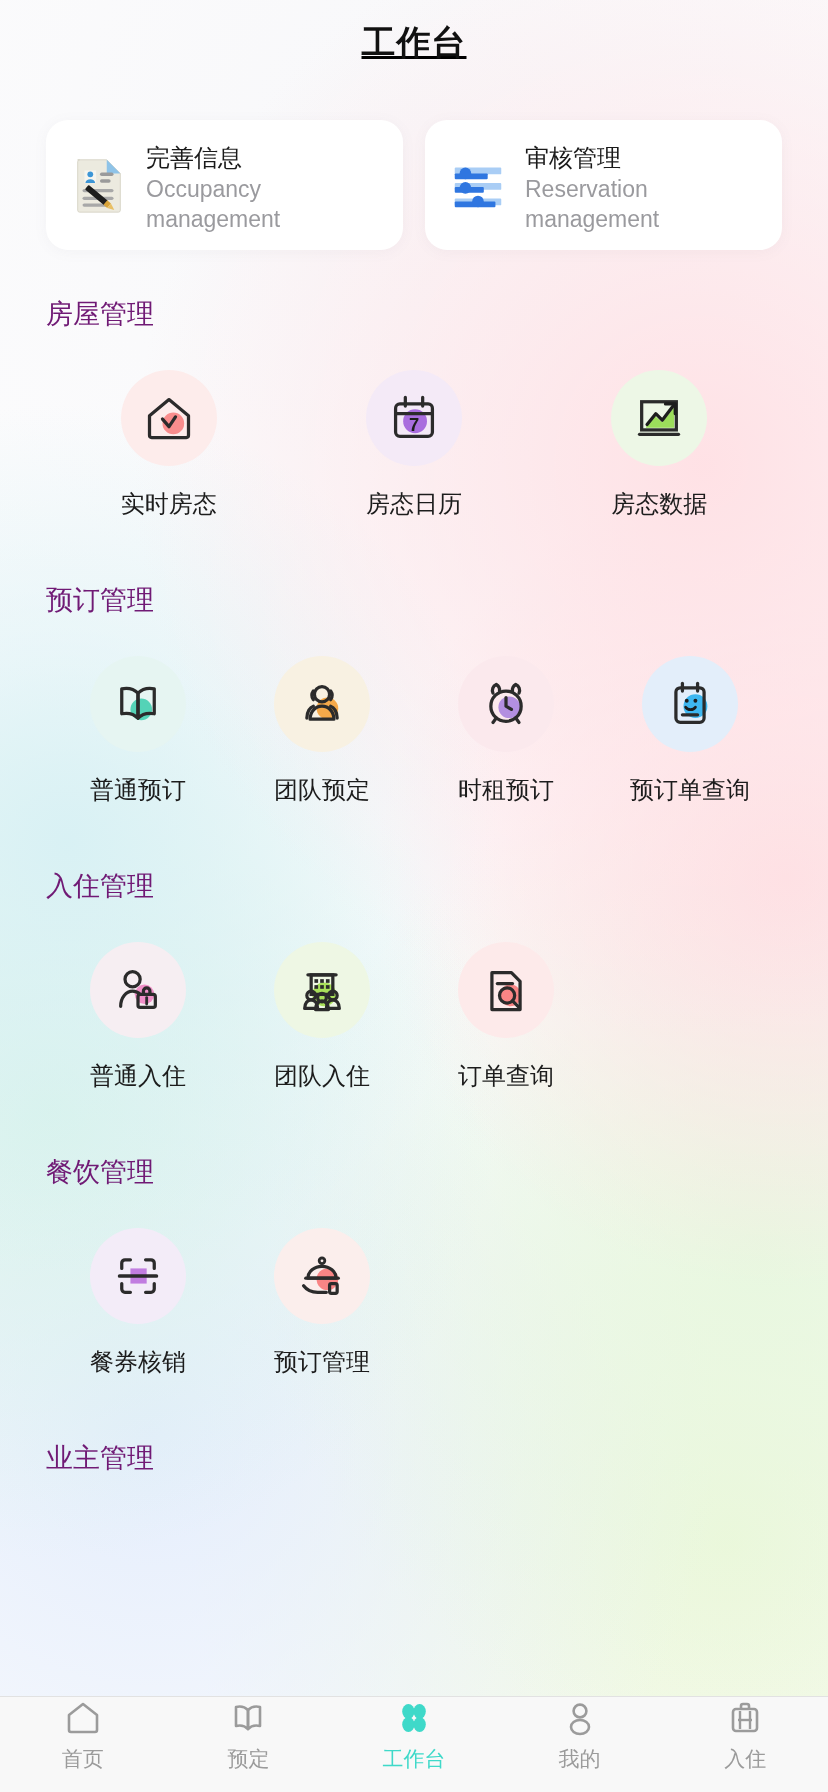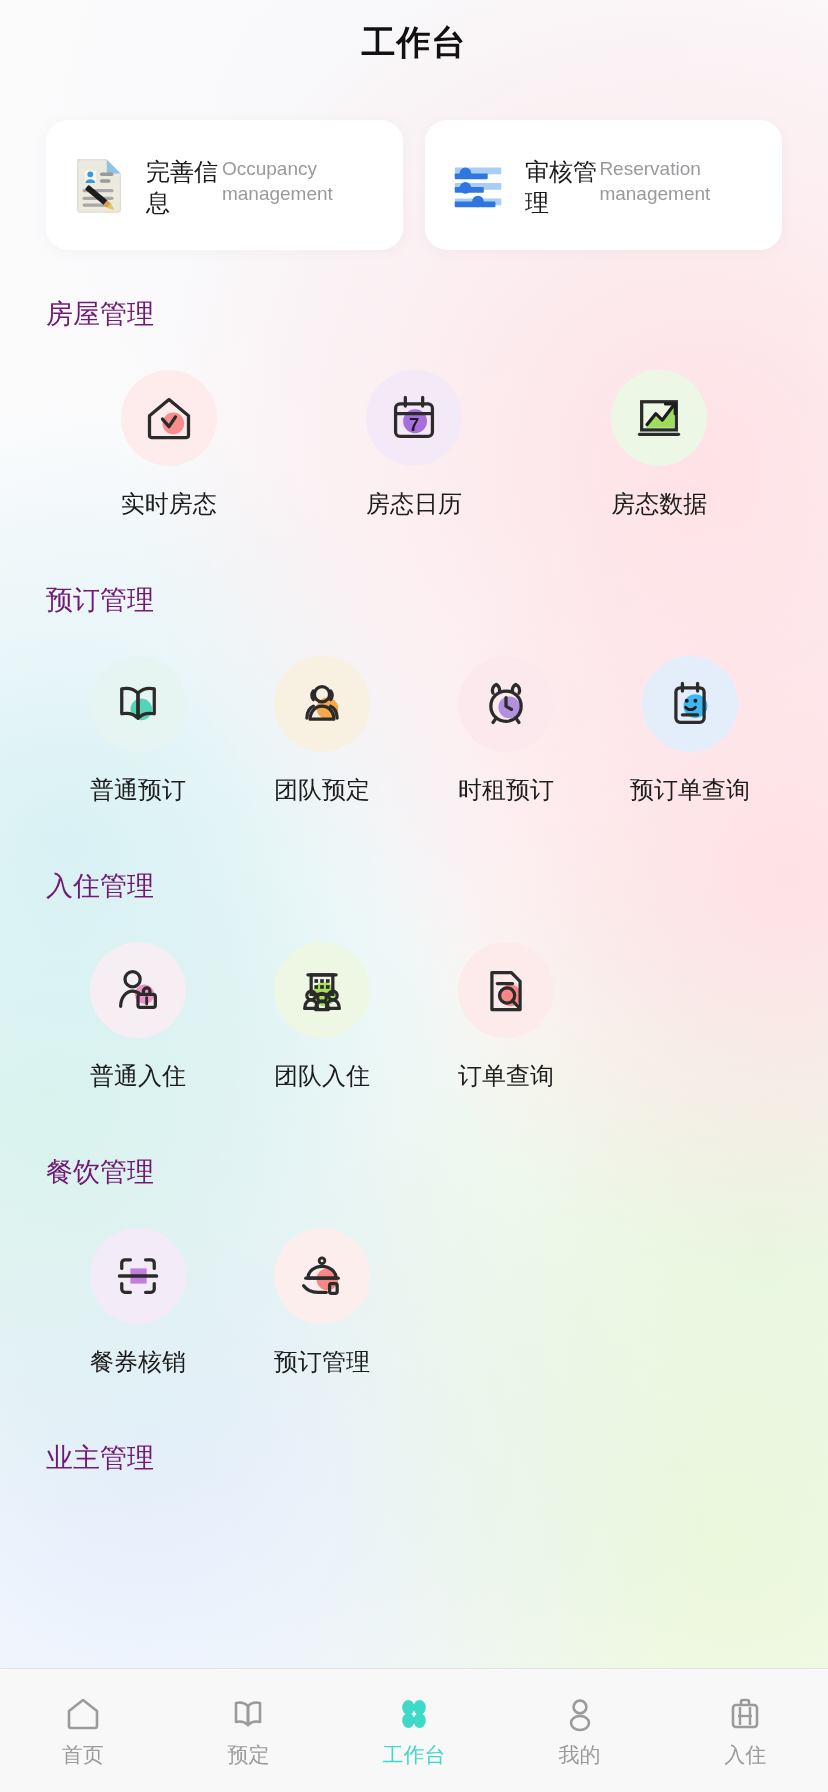--- a/index.html
+++ b/index.html
@@ -26,21 +26,21 @@
       radial-gradient(circle at 95% 49%, rgba(255,222,226,0.9) 0%, rgba(255,222,226,0) 34%),
       radial-gradient(circle at 6% 62%, rgba(214,243,232,0.85) 0%, rgba(214,243,232,0) 33%),
       radial-gradient(circle at 92% 70%, rgba(230,247,222,0.85) 0%, rgba(230,247,222,0) 34%),
       radial-gradient(circle at 18% 80%, rgba(226,236,252,0.9) 0%, rgba(226,236,252,0) 36%),
       radial-gradient(circle at 88% 86%, rgba(235,247,214,0.9) 0%, rgba(235,247,214,0) 32%),
       radial-gradient(circle at 50% 8%, rgba(248,248,250,1) 0%, rgba(252,252,253,1) 40%),
       linear-gradient(180deg, #fbfbfc 0%, #f7fbfb 30%, #f9f7fa 60%, #f6faf4 100%);
     z-index: 0;
   }
 
-  #page { position: absolute; inset: 0; z-index: 1; }
+  #page { position: absolute; inset: 0; z-index: 1; text-decoration: underline; }
 
   
   .header {
     height: 86px;
     display: flex;
     align-items: center;
     justify-content: center;
   }
   .header-title {
     font-size: 34px;
@@ -69,29 +69,29 @@
     background: #fff;
     border-radius: 22px;
     height: 130px;
     display: flex;
     align-items: center;
     padding: 0 14px 0 22px;
     gap: 16px;
     box-shadow: 0 2px 14px rgba(120,120,140,0.06);
   }
   .qc-icon { width: 62px; height: 62px; flex: none; }
-  .qc-text { display: flex; flex-direction: row; margin-top: 8px; }
+  .qc-text { display: flex; flex-direction: column; margin-top: 8px; }
   .qc-title {
     font-size: 24px;
     color: #1a1a1a;
     line-height: 1.28;
     margin-bottom: 2px;
   }
   .qc-sub {
-    font-size: 19px;
+    font-size: 23px;
     color: #9a9a9e;
     line-height: 1.3;
     max-width: 170px;
   }
 
   
   .section { padding: 0 46px; }
   .section-title {
     font-size: 27px;
     color: #701a75;
@@ -124,25 +124,24 @@
     font-size: 24px;
     color: #1c1c1c;
     white-space: nowrap;
   }
   .item-bubble svg { width: 52px; height: 52px; display:block; }
 
   
   .tabbar {
     position: absolute;
     left: 0; right: 0; bottom: 0;
-    height: 124px;
+    height: 96px;
     background: #f8f8f8;
     border-top: 1px solid #e2e2e2;
     display: flex;
-    align-items: center;
     z-index: 5;
   }
   .tab {
     flex: 1;
     display: flex;
     flex-direction: column;
     align-items: center;
     gap: 6px;
   }
   .tab-icon { height: 42px; display:flex; align-items:center; justify-content:center; }

